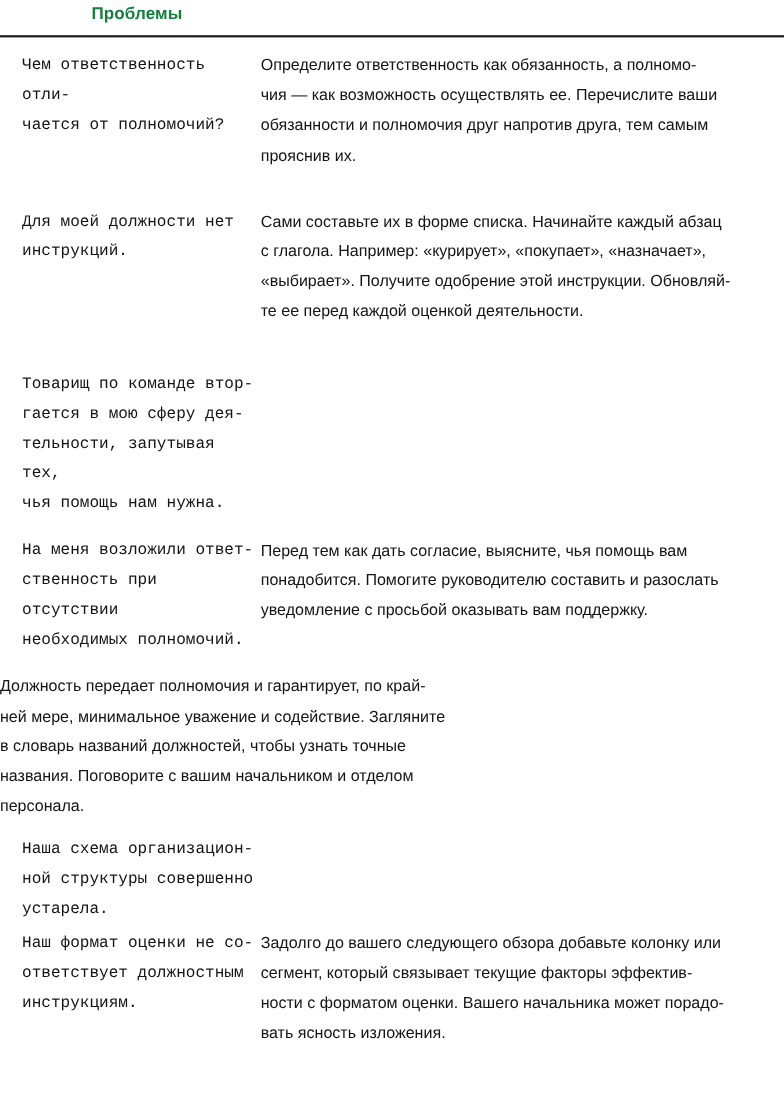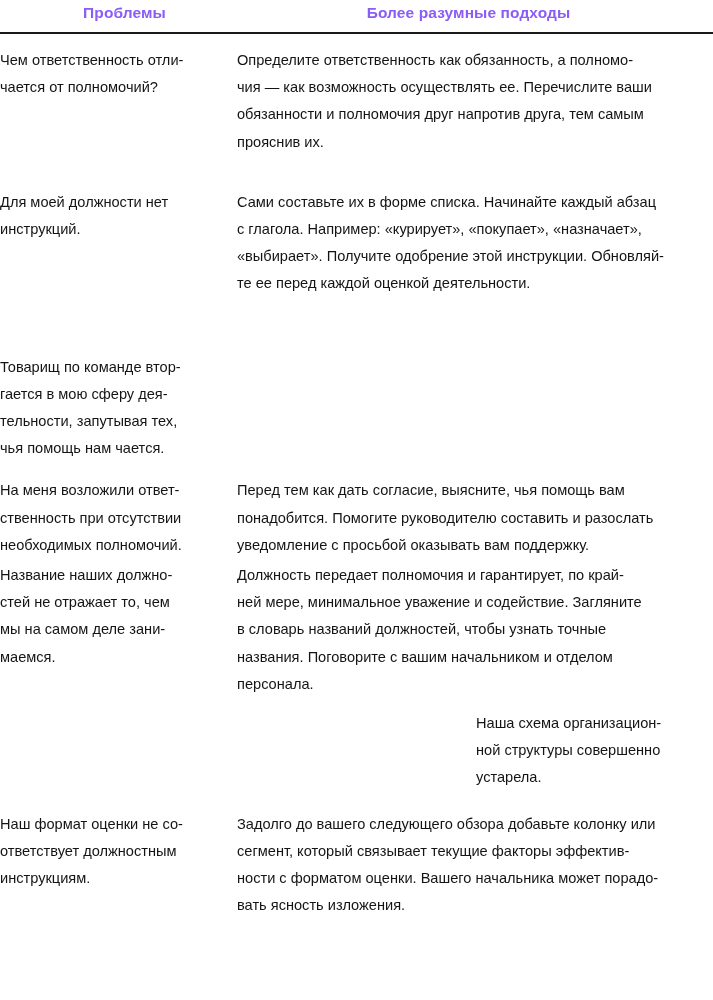--- a/index.html
+++ b/index.html
@@ -29,21 +29,21 @@
     width: 713px;
     padding-top: 3px;
     box-sizing: border-box;
   }
   .th {
     font-weight: bold;
     font-size: 15.5px;
     line-height: 20px;
     text-align: center;
     letter-spacing: 0.1px;
-    color: #8b5cf6;
+    color: #15803d;
   }
   .th-problems {
     width: 237px;
     padding-left: 12px;
     box-sizing: border-box;
     text-align: center;
   }
   .th-approaches {
     width: 476px;
     padding-right: 13px;
@@ -72,86 +72,82 @@
   }
   .cell {
     font-size: 14.6px;
     line-height: 27.2px;
     color: #141414;
     box-sizing: border-box;
     white-space: pre-line;
   }
   .cell-problem {
     width: 237px;
-    padding-left: 0;
+    padding-left: 20px;
     padding-right: 6px;
+    font-family: Liberation Mono, monospace;
   }
   .cell-approach {
     width: 476px;
     padding-left: 0px;
     padding-right: 8px;
   }
 </style>
 </head>
 <body>
 
 <div class="page">
 
   <div class="table-header">
     <div class="th th-problems">Проблемы</div>
-    <div class="th th-approaches">Более разумные подходы</div>
   </div>
 
   <div class="header-rule"></div>
 
   <div class="table-body" id="table-body">
       <div class="row" style="margin-bottom: 33px;">
         <div class="cell cell-problem">Чем ответственность отли-
 чается от полномочий?</div>
         <div class="cell cell-approach">Определите ответственность как обязанность, а полномо-
 чия — как возможность осуществлять ее. Перечислите ваши
 обязанности и полномочия друг напротив друга, тем самым
 прояснив их.</div>
       </div>
-      <div class="row" style="margin-bottom: 50px;">
+      <div class="row" style="margin-bottom: 33px;">
         <div class="cell cell-problem">Для моей должности нет
 инструкций.</div>
         <div class="cell cell-approach">Сами составьте их в форме списка. Начинайте каждый абзац
 с глагола. Например: «курирует», «покупает», «назначает»,
 «выбирает». Получите одобрение этой инструкции. Обновляй-
 те ее перед каждой оценкой деятельности.</div>
       </div>
       <div class="row" style="margin-bottom: 6px;">
       </div>
       <div class="row" style="margin-bottom: 15px;">
         <div class="cell cell-problem">Товарищ по команде втор-
 гается в мою сферу дея-
 тельности, запутывая тех,
-чья помощь нам чается.</div>
+чья помощь нам нужна.</div>
       </div>
-      <div class="row" style="margin-bottom: 3px;">
+      <div class="row" style="margin-bottom: 15px;">
         <div class="cell cell-problem">На меня возложили ответ-
 ственность при отсутствии
 необходимых полномочий.</div>
         <div class="cell cell-approach">Перед тем как дать согласие, выясните, чья помощь вам
 понадобится. Помогите руководителю составить и разослать
 уведомление с просьбой оказывать вам поддержку.</div>
       </div>
       <div class="row" style="margin-bottom: 12px;">
-        <div class="cell cell-problem">Название наших должно-
-стей не отражает то, чем
-мы на самом деле зани-
-маемся.</div>
         <div class="cell cell-approach">Должность передает полномочия и гарантирует, по край-
 ней мере, минимальное уважение и содействие. Загляните
 в словарь названий должностей, чтобы узнать точные
 названия. Поговорите с вашим начальником и отделом
 персонала.</div>
       </div>
-      <div class="row" style="margin-bottom: 19px; justify-content: flex-end;">
+      <div class="row" style="margin-bottom: 4px;">
         <div class="cell cell-problem">Наша схема организацион-
 ной структуры совершенно
 устарела.</div>
       </div>
       <div class="row" style="margin-bottom: 0px;">
         <div class="cell cell-problem">Наш формат оценки не со-
 ответствует должностным
 инструкциям.</div>
         <div class="cell cell-approach">Задолго до вашего следующего обзора добавьте колонку или
 сегмент, который связывает текущие факторы эффектив-

